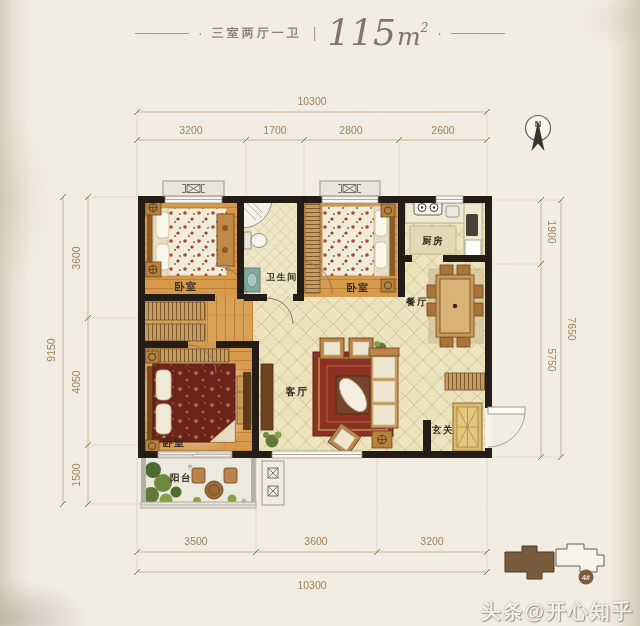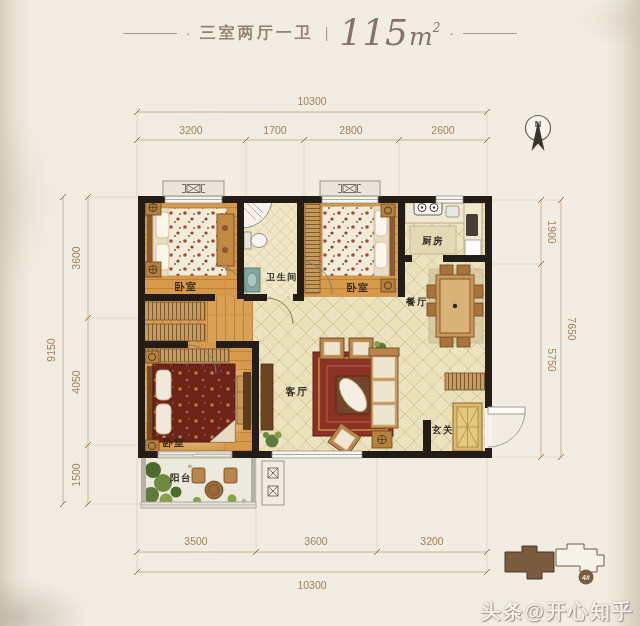--- a/index.html
+++ b/index.html
@@ -12,21 +12,21 @@
       radial-gradient(ellipse 80px 40px at 630px 20px, rgba(205,192,172,.35), transparent 72%),
       linear-gradient(90deg,#d8cdbc 0px,#e7dfd1 13px,#f1ece2 30px,#f2ede3 606px,#e7dfd1 624px,#d5cab8 640px);
   }
   .title-row{
     position:absolute;top:13px;left:0;right:0;height:40px;
     display:flex;align-items:center;justify-content:center;gap:9px;
     color:#8f7d70;
   }
   .tline{width:54px;height:1px;background:#a89888;}
   .tdot{font-size:14px;color:#9a8a7c;}
-  .t-cn{font-size:16px;font-weight:600;letter-spacing:3px;color:#938173;}
+  .t-cn{font-size:12px;font-weight:600;letter-spacing:3px;color:#938173;}
   .t-sep{font-size:14px;color:#ab9b8c;margin:0 2px;}
   .t-big{font-family:"DejaVu Serif",serif;font-style:italic;color:#85726a;line-height:1;display:flex;align-items:baseline;}
   .t-num{font-size:36px;}
   .t-unit{font-size:25px;margin-left:1px;}
   .t-sup{font-size:12px;font-style:italic;position:relative;top:-13px;}
   .watermark{
     position:absolute;right:6px;bottom:1px;
     font-size:20px;font-weight:bold;letter-spacing:2px;
     color:rgba(252,250,244,.92);
     text-shadow:0 0 2px rgba(125,112,95,.65),1px 1px 1px rgba(95,85,70,.55);

